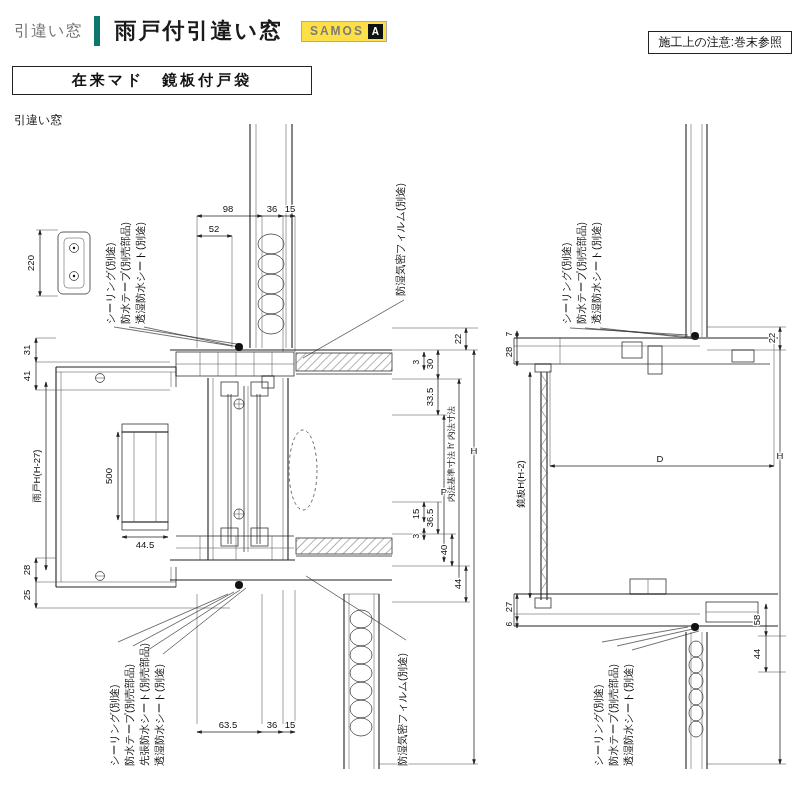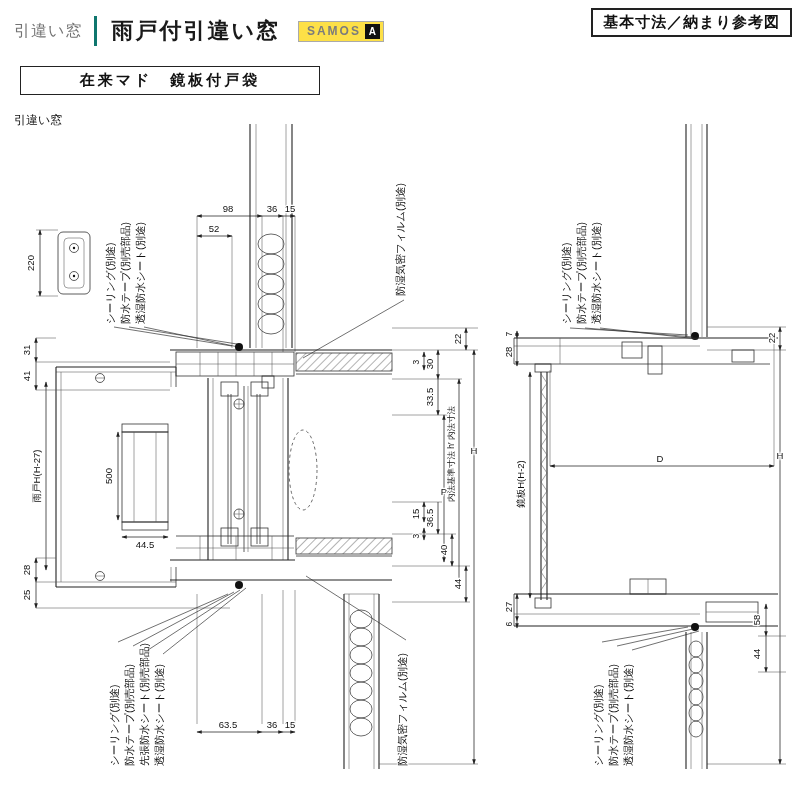--- a/index.html
+++ b/index.html
@@ -7,28 +7,28 @@
   body {
     width:800px; height:800px;
     font-family:"Liberation Sans","DejaVu Sans",sans-serif;
     color:#111;
   }
   .page { position:relative; width:800px; height:800px; overflow:hidden; background:#fff; }
 
   
   .header-left { position:absolute; top:16px; left:14px; display:flex; align-items:center; }
   .category { color:#737373; font-size:16px; letter-spacing:1px; }
-  .title { font-size:22px; font-weight:bold; letter-spacing:2px; margin-left:12px; padding-left:14px; border-left:3px solid #0f766e; color:#1a1a1a; }
+  .title { font-size:22px; font-weight:bold; letter-spacing:2px; margin-left:12px; padding-left:14px; border-left:6px solid #0f766e; color:#1a1a1a; }
   .brand-badge { margin-left:18px; border:1px solid #aaa; padding:2px 3px 2px 8px; display:flex; align-items:center; gap:4px; background:#fde047; }
   .brand-name { color:#7c7c7c; font-size:12px; letter-spacing:2px; font-weight:bold; }
   .brand-mark { background:#111; color:#fff; font-size:10px; width:15px; height:15px; display:flex; align-items:center; justify-content:center; font-weight:bold; }
   .ref-boxes { position:absolute; top:8px; right:8px; text-align:right; }
   .ref-title { border:2px solid #222; font-weight:bold; font-size:15px; padding:3px 10px; letter-spacing:1px; display:inline-block; background:#fff; }
   .ref-note { border:1px solid #222; font-size:12px; padding:2px 9px; margin-top:5px; display:inline-block; background:#fff; }
-  .subtitle-box { position:absolute; top:66px; left:20px; width:300px; border:1px solid #222; font-size:15px; font-weight:bold; text-align:center; padding:4px 0; letter-spacing:3px; background:#fff; }
+  .subtitle-box { position:absolute; top:66px; left:12px; width:300px; border:1px solid #222; font-size:15px; font-weight:bold; text-align:center; padding:4px 0; letter-spacing:3px; background:#fff; }
   .view-label { position:absolute; top:112px; left:14px; font-size:12px; }
 
   
   .drawing { position:absolute; top:124px; left:0; }
   .geo   { stroke:#222; stroke-width:1.1; fill:none; }
   .geo2  { stroke:#333; stroke-width:0.8; fill:none; }
   .thin  { stroke:#555; stroke-width:0.55; fill:none; }
   .dimln { stroke:#222; stroke-width:0.75; fill:none; }
   .leader{ stroke:#333; stroke-width:0.7; fill:none; }
   .dash  { stroke:#444; stroke-width:0.8; fill:none; stroke-dasharray:3 3; }
@@ -46,21 +46,22 @@
 
   <div class="header-left">
     <span class="category">引違い窓</span>
     <span class="title">雨戸付引違い窓</span>
     <span class="brand-badge">
       <span class="brand-name">SAMOS</span>
       <span class="brand-mark">A</span>
     </span>
   </div>
   <div class="ref-boxes">
-    <div class="ref-title">基本寸法／納まり参考図</div><br>
+    <br>
+    <div class="ref-note">施工上の注意:巻末参照</div>
   </div>
   <div class="subtitle-box">在来マド　鏡板付戸袋</div>
   <div class="view-label">引違い窓</div>
 
   <svg class="drawing" width="800" height="676" viewBox="0 0 800 676">
     <defs>
       <marker id="ar" viewBox="0 0 10 10" refX="9" refY="5" markerWidth="7" markerHeight="7" orient="auto-start-reverse">
         <path d="M0,1.5 L10,5 L0,8.5 z" fill="#222"></path>
       </marker>
       <pattern id="hatch" width="6" height="6" patternUnits="userSpaceOnUse" patternTransform="rotate(45)">

